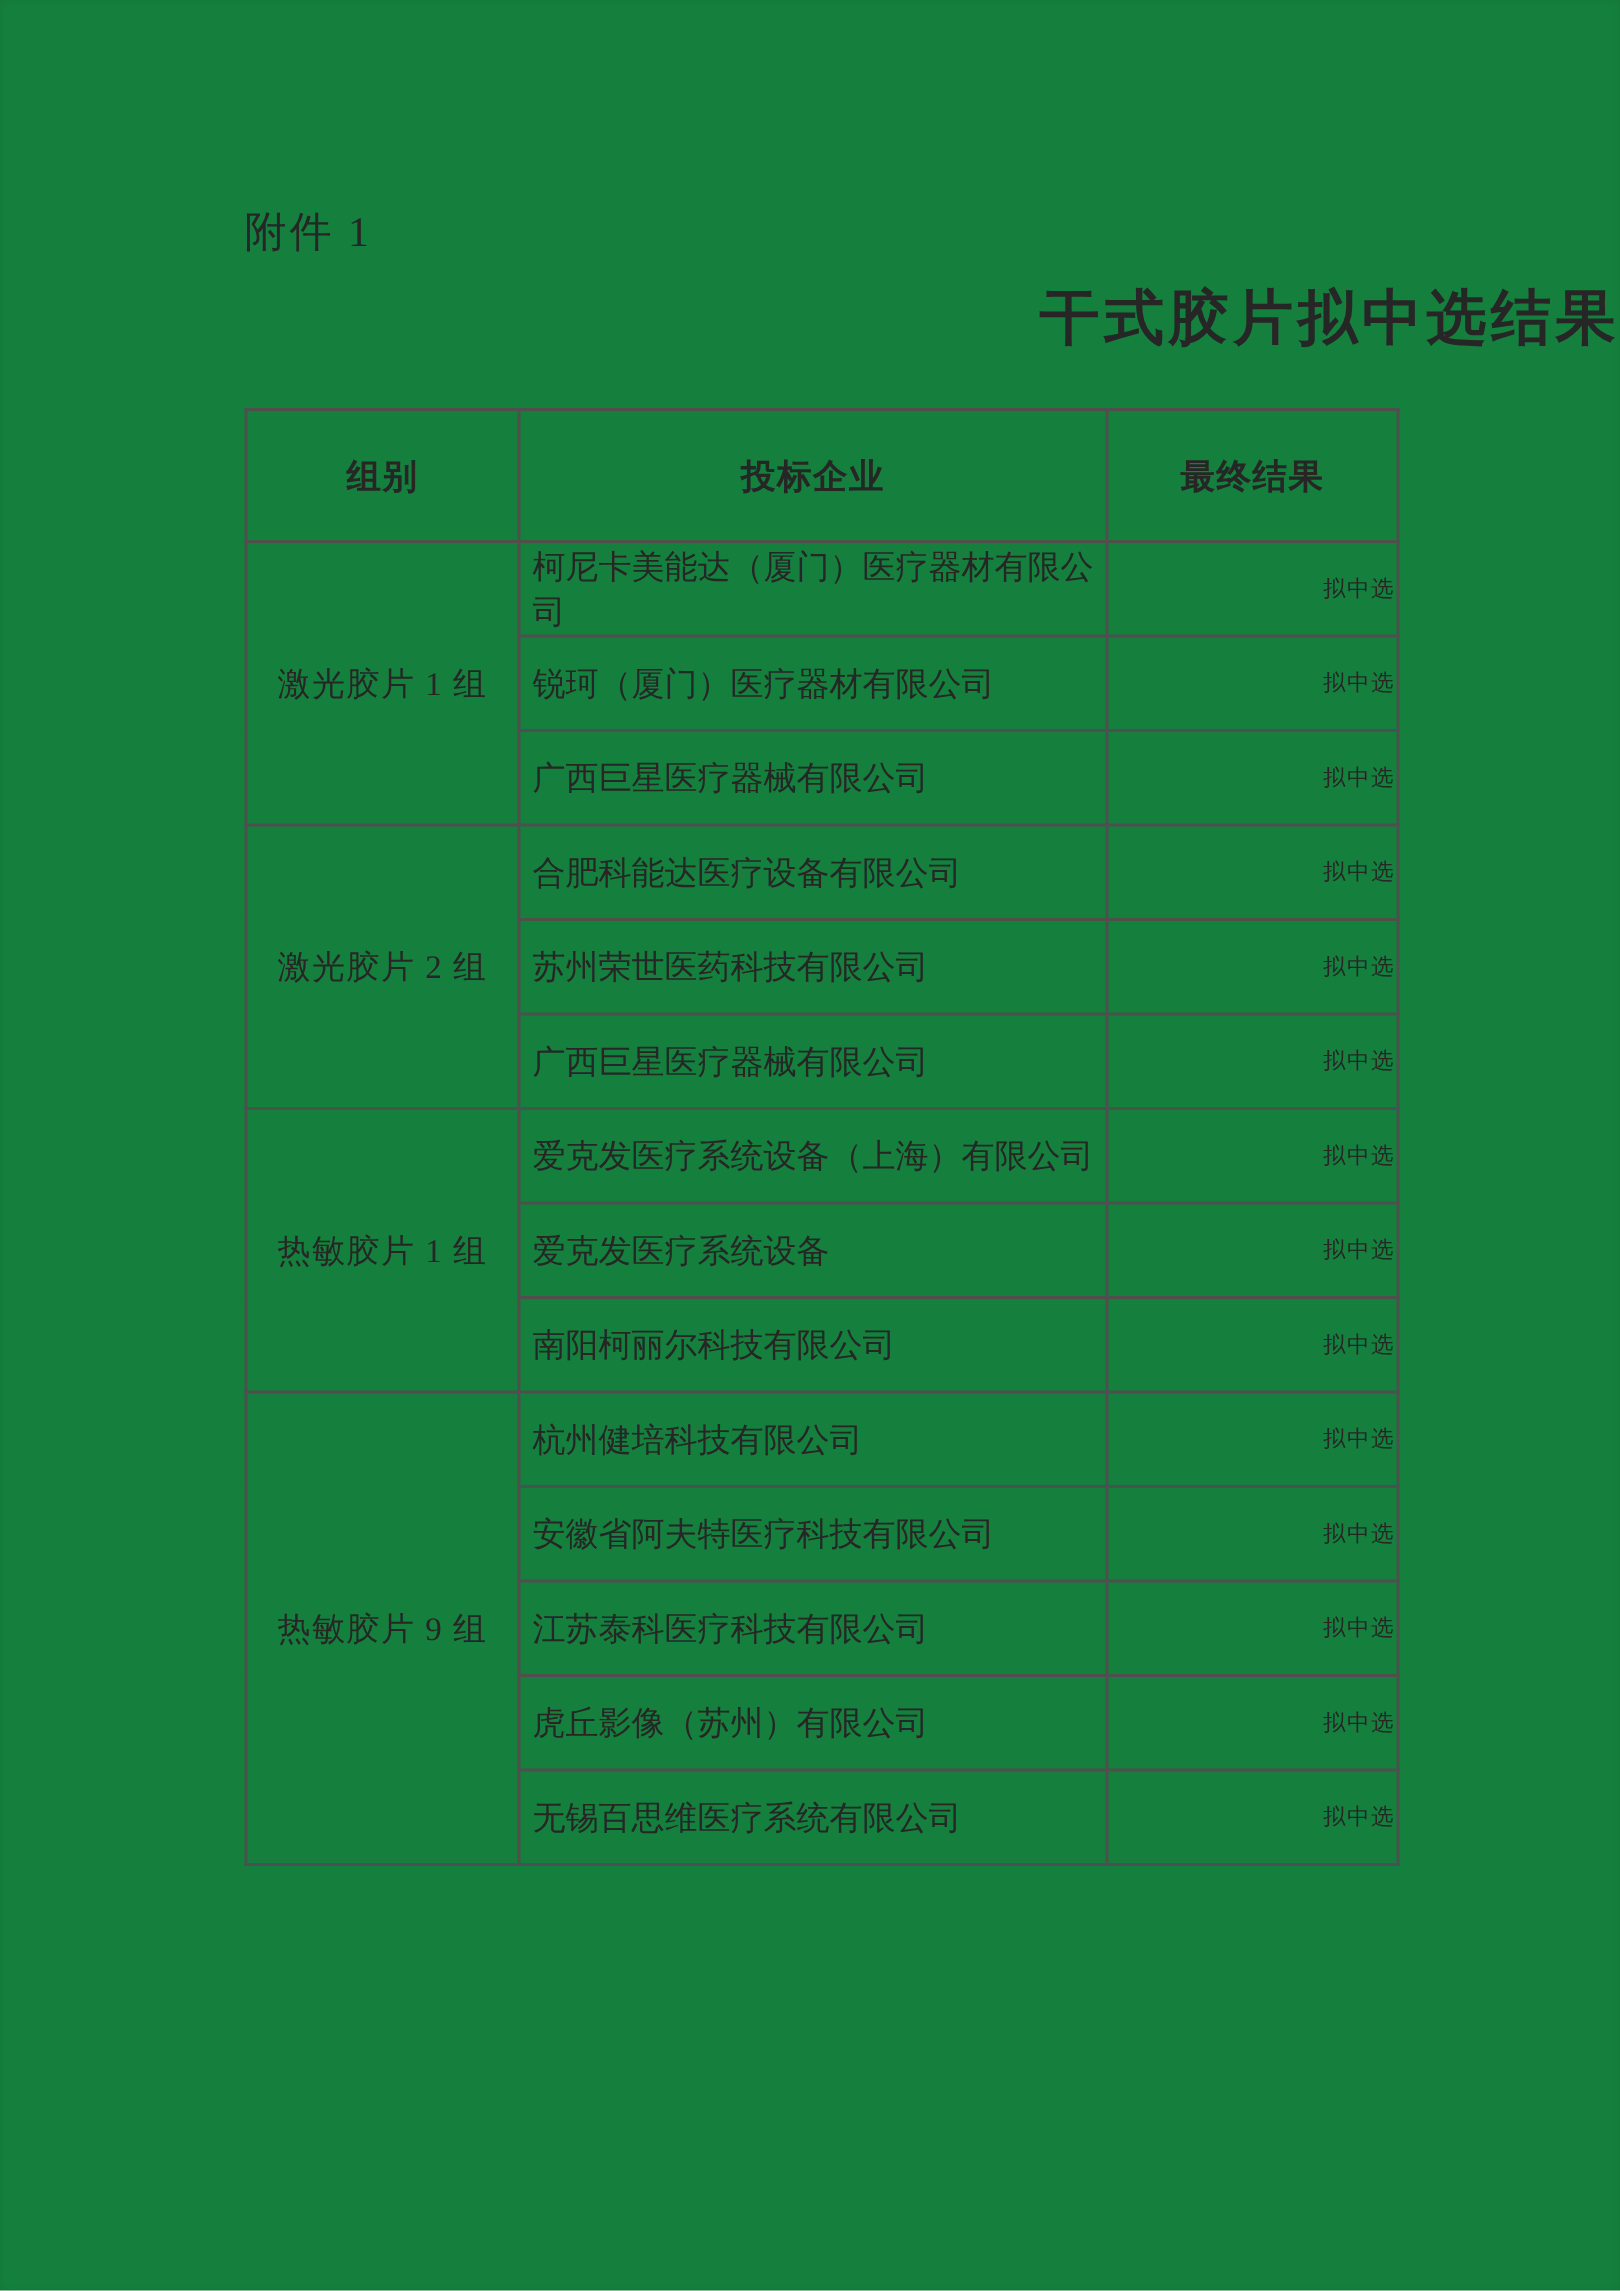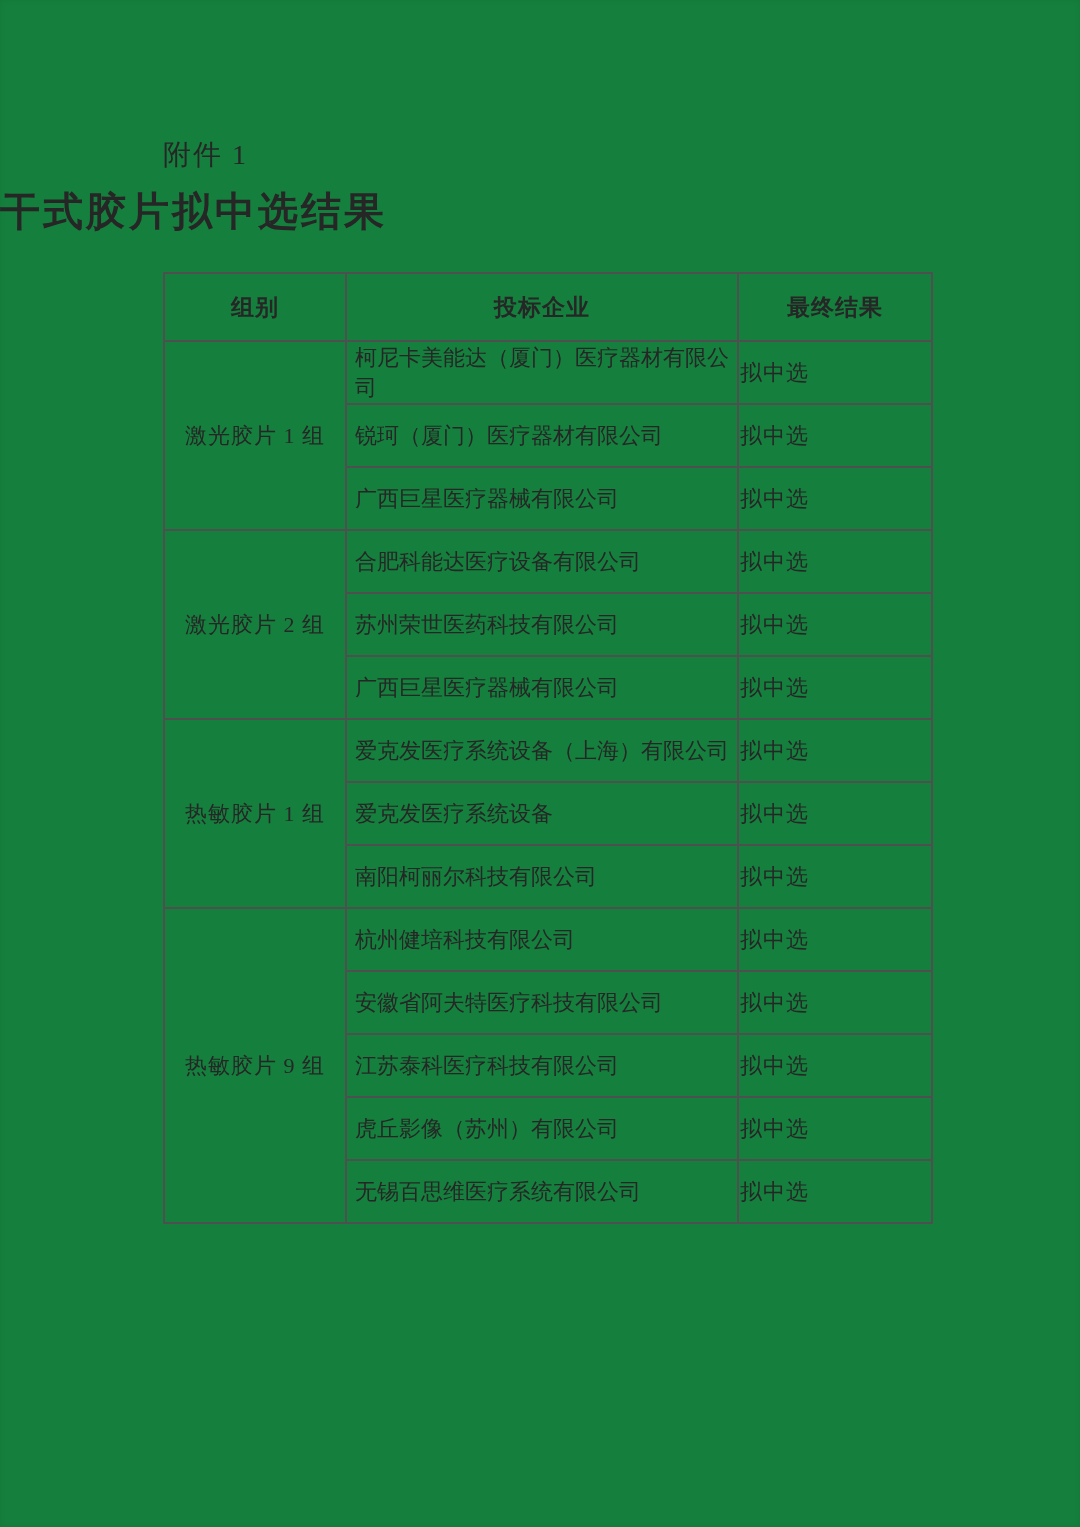--- a/index.html
+++ b/index.html
@@ -24,41 +24,41 @@
     top: 136px;
     font-size: 28px;
     letter-spacing: 2px;
   }
   .doc-title {
     position: absolute;
     left: 0;
     top: 184px;
     width: 100%;
     margin: 0;
-    text-align: left;
+    text-align: right;
     font-size: 40px;
     font-weight: bold;
     letter-spacing: 3px;
   }
   table.results-table {
     position: absolute;
     left: 163px;
     top: 272px;
     width: 768px;
     border-collapse: collapse;
     table-layout: fixed;
   }
   .results-table th,
   .results-table td {
     border: 2px solid #4f4f4f;
     font-weight: normal;
     vertical-align: middle;
   }
   .results-table thead tr {
-    height: 68px;
+    height: 88px;
     margin-top: 26px;
   }
   .results-table th {
     font-size: 23px;
     font-weight: bold;
     text-align: center;
     letter-spacing: 1px;
   }
   .results-table tbody tr {
     height: 63px;
@@ -69,22 +69,22 @@
     letter-spacing: 1px;
     margin-left: 24px;
   }
   .company-cell {
     text-align: left;
     padding: 0 4px 0 8px;
     font-size: 22px;
     border-radius: 19px;
   }
   .result-cell {
-    text-align: left;
-    font-size: 22px;
+    text-align: right;
+    font-size: 15px;
     letter-spacing: 1px;
     margin-left: 47px;
   }
 </style>
 </head>
 <body>
 
 <div class="page">
 
   <div class="attachment-label">附件 1</div>

